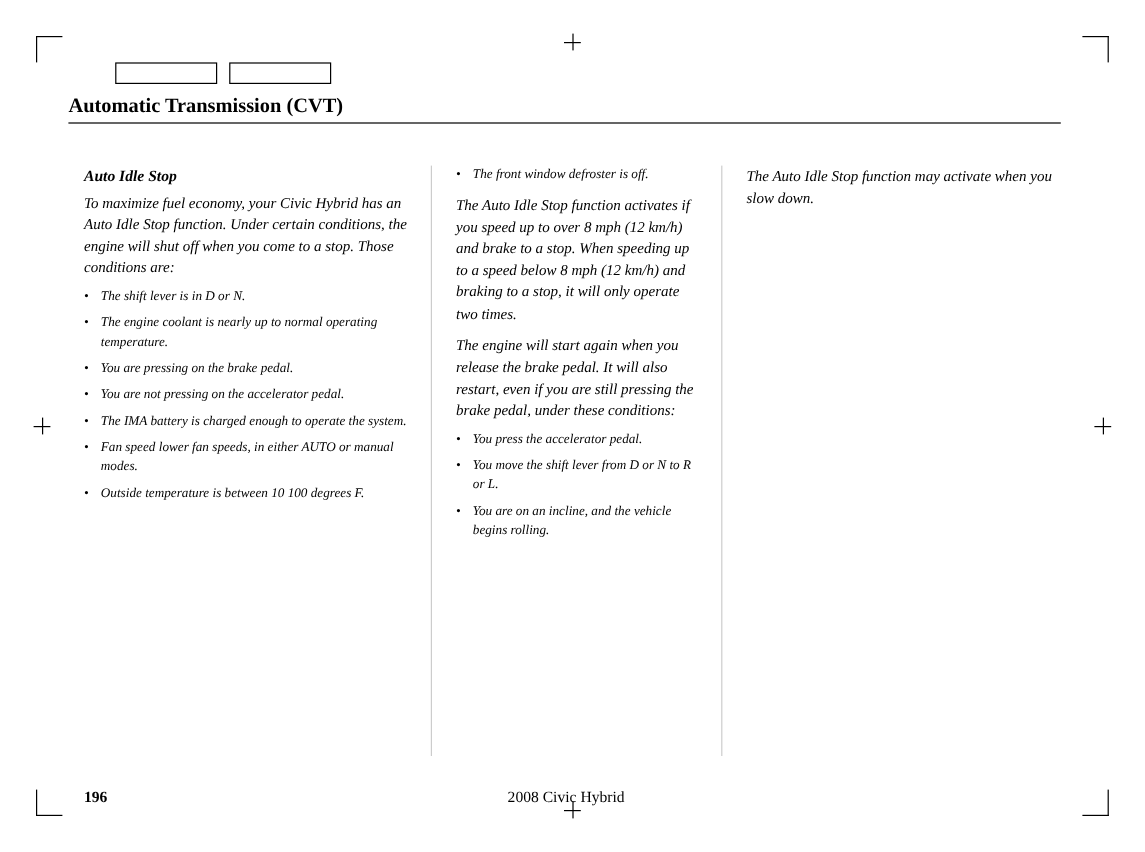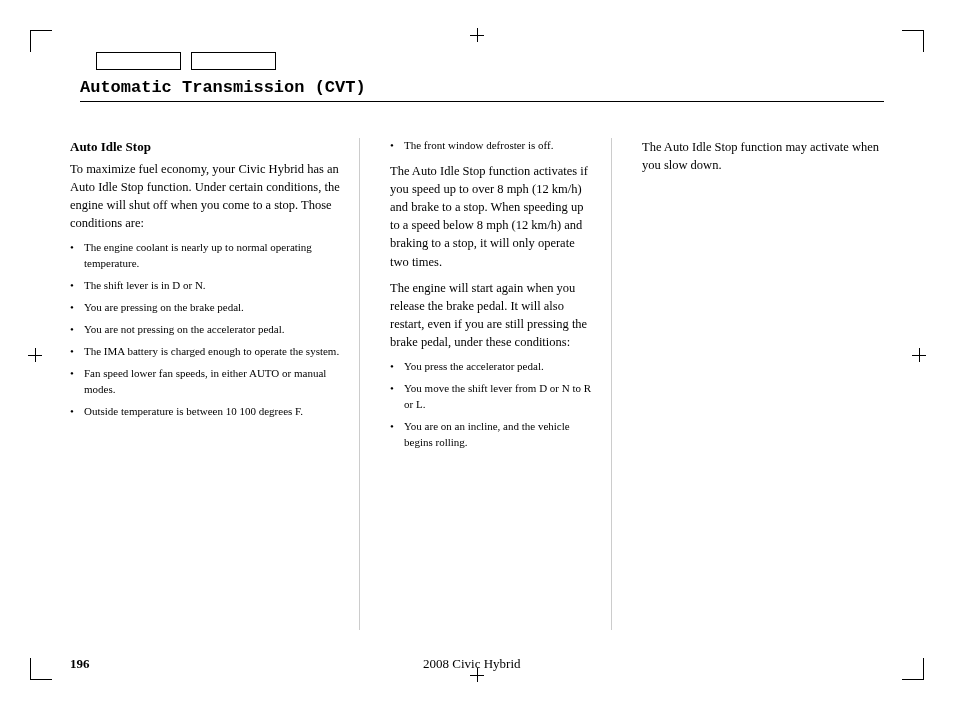--- a/index.html
+++ b/index.html
@@ -55,44 +55,44 @@
       width: 85px;
       height: 18px;
       border: 1.5px solid #000;
       background: #fff;
     }
 
     
     .title-section {
       position: absolute;
       top: 78px;
-      left: 80px;
+      left: 57px;
       right: 70px;
-      font-family: Liberation Mono, monospace;
     }
     .title-text {
       font-size: 17px;
       font-weight: bold;
       margin-bottom: 4px;
     }
     .title-rule {
       border: none;
       border-top: 1.5px solid #000;
       margin: 0;
     }
 
     
     .content-area {
       position: absolute;
       top: 138px;
       left: 70px;
       right: 70px;
       bottom: 80px;
       display: flex;
-      gap: 12px;
+      gap: 2px;
+      font-style: italic;
     }
 
     
     .col-left {
       width: 290px;
       flex-shrink: 0;
       padding-right: 18px;
       border-right: 1px solid #ccc;
     }
     .col-middle {
@@ -178,22 +178,22 @@
   <div class="title-text">Automatic Transmission (CVT)</div>
   <hr class="title-rule">
 </div>
 
 <div class="content-area">
 
   <div class="col-left">
     <p class="section-heading">Auto Idle Stop</p>
     <p>To maximize fuel economy, your Civic Hybrid has an Auto Idle Stop function. Under certain conditions, the engine will shut off when you come to a stop. Those conditions are:</p>
     <ul class="bullet-list">
+      <li>The shift lever is in D or N.</li>
       <li>The engine coolant is nearly up to normal operating temperature.</li>
-      <li>The shift lever is in D or N.</li>
       <li>You are pressing on the brake pedal.</li>
       <li>You are not pressing on the accelerator pedal.</li>
       <li>The IMA battery is charged enough to operate the system.</li>
       <li>Fan speed    lower fan speeds, in either AUTO or manual modes.</li>
       <li>Outside temperature is between 10    100 degrees F.</li>
     </ul>
   </div>
 
   <div class="col-middle">
     <ul class="bullet-list">

